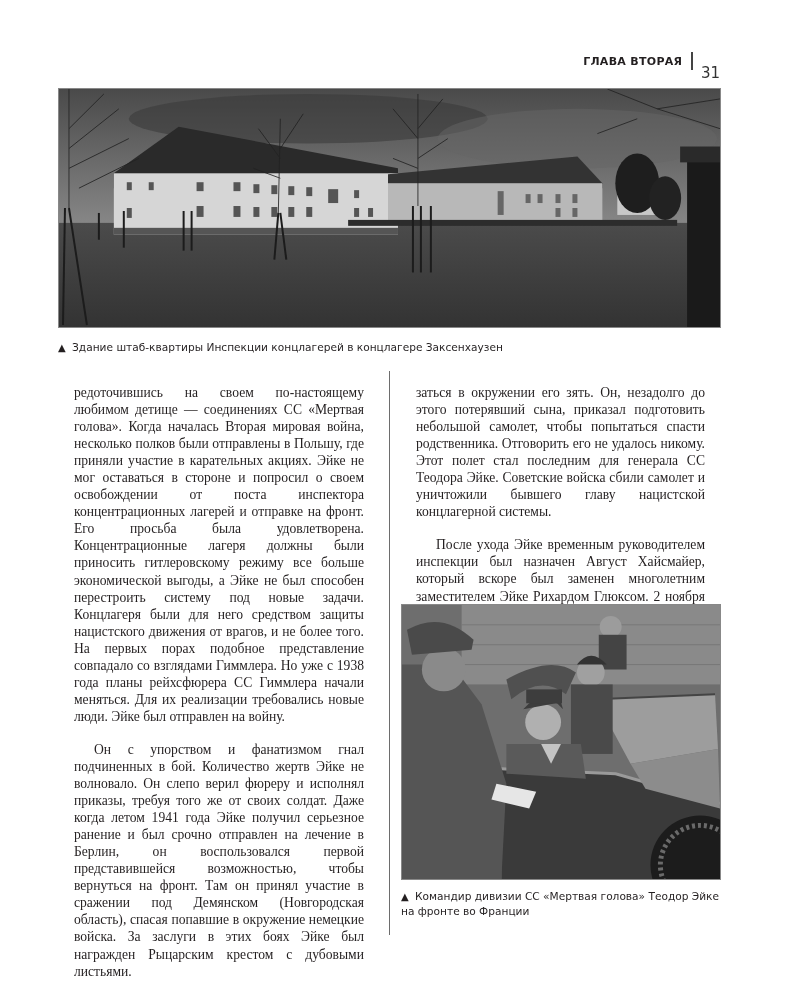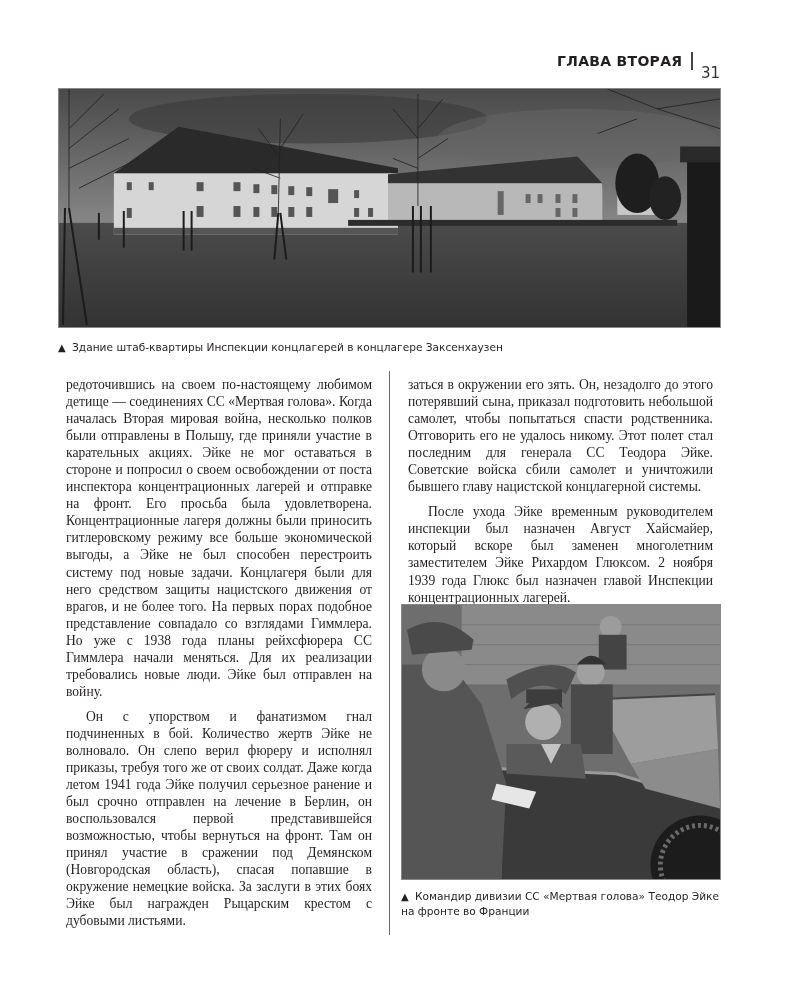--- a/index.html
+++ b/index.html
@@ -5,42 +5,42 @@
   html, body { margin: 0; padding: 0; }
   body {
     width: 800px; height: 1000px; background: #ffffff; position: relative; overflow: hidden;
     font-family: "Liberation Serif", "DejaVu Serif", serif; color: #231f20;
   }
   .running-head {
     position: absolute; top: 52px; right: 80px; height: 18px;
     display: flex; align-items: center;
     font-family: "DejaVu Sans", "Liberation Sans", sans-serif;
   }
-  .running-head .chapter { font-weight: bold; font-size: 14px; letter-spacing: 0.3px; color: #231f20; }
+  .running-head .chapter { font-weight: bold; font-size: 11px; letter-spacing: 0.3px; color: #231f20; }
   .running-head .sep { width: 1.5px; height: 18px; background: #444; margin: 0 8px 0 9px; }
   .running-head .page-num { font-size: 15px; color: #333; margin-top: 24px; }
 
   .photo { position: absolute; overflow: hidden; background: #555; border: 1px solid #888; box-sizing: border-box; }
   .photo svg { display: block; width: 100%; height: 100%; }
   #photo-top { left: 58px; top: 88px; width: 663px; height: 240px; }
   #photo-bottom { left: 401px; top: 604px; width: 320px; height: 276px; }
 
   .caption {
     position: absolute; font-family: "DejaVu Sans", "Liberation Sans", sans-serif;
     font-weight: normal; font-size: 10.6px; line-height: 15px; color: #231f20;
   }
   .caption .tri { font-size: 10px; margin-right: 3px; }
   #caption-top { left: 58px; top: 340px; width: 670px; white-space: nowrap; }
   #caption-bottom { left: 401px; top: 889px; width: 330px; }
 
   .column {
     position: absolute; font-size: 13.6px; line-height: 17.05px; text-align: justify;
     hyphens: manual;
   }
-  .column p { margin: 8px; text-indent: 0; }
+  .column p { margin: 16px; text-indent: 0; }
   .column p.indent { text-indent: 20px; }
   #col-left { left: 58px; top: 368px; width: 322px; }
   #col-right { left: 400px; top: 368px; width: 321px; }
   .col-divider { position: absolute; left: 389px; top: 371px; width: 1px; height: 564px; background: #6d6d6d; }
 </style>
 </head>
 <body>
 
 <div class="running-head">
   <span class="chapter">ГЛАВА ВТОРАЯ</span>

